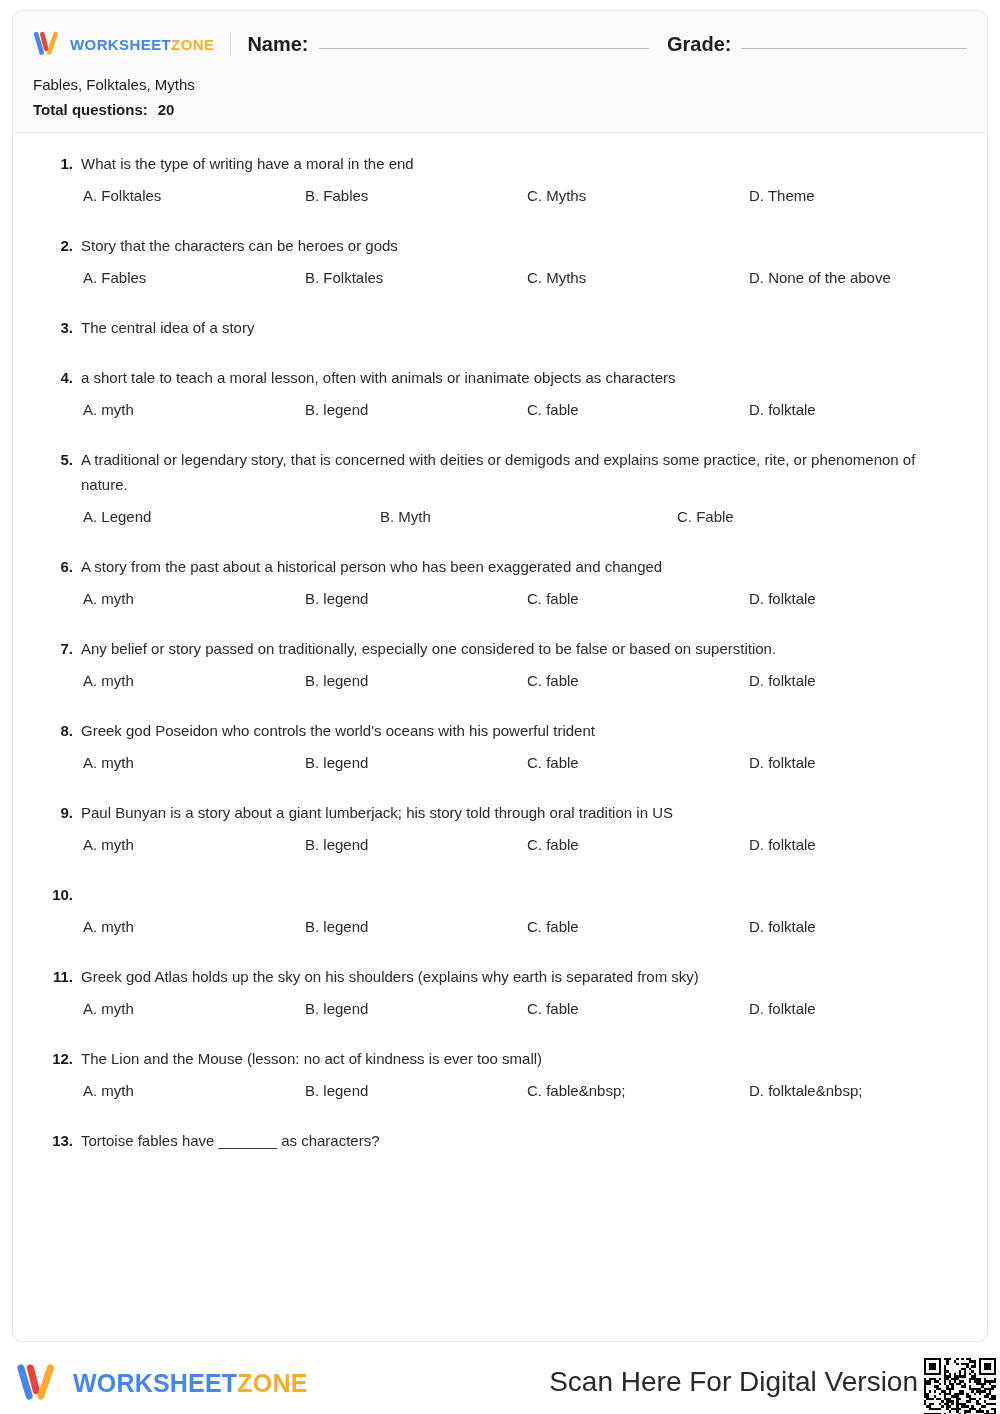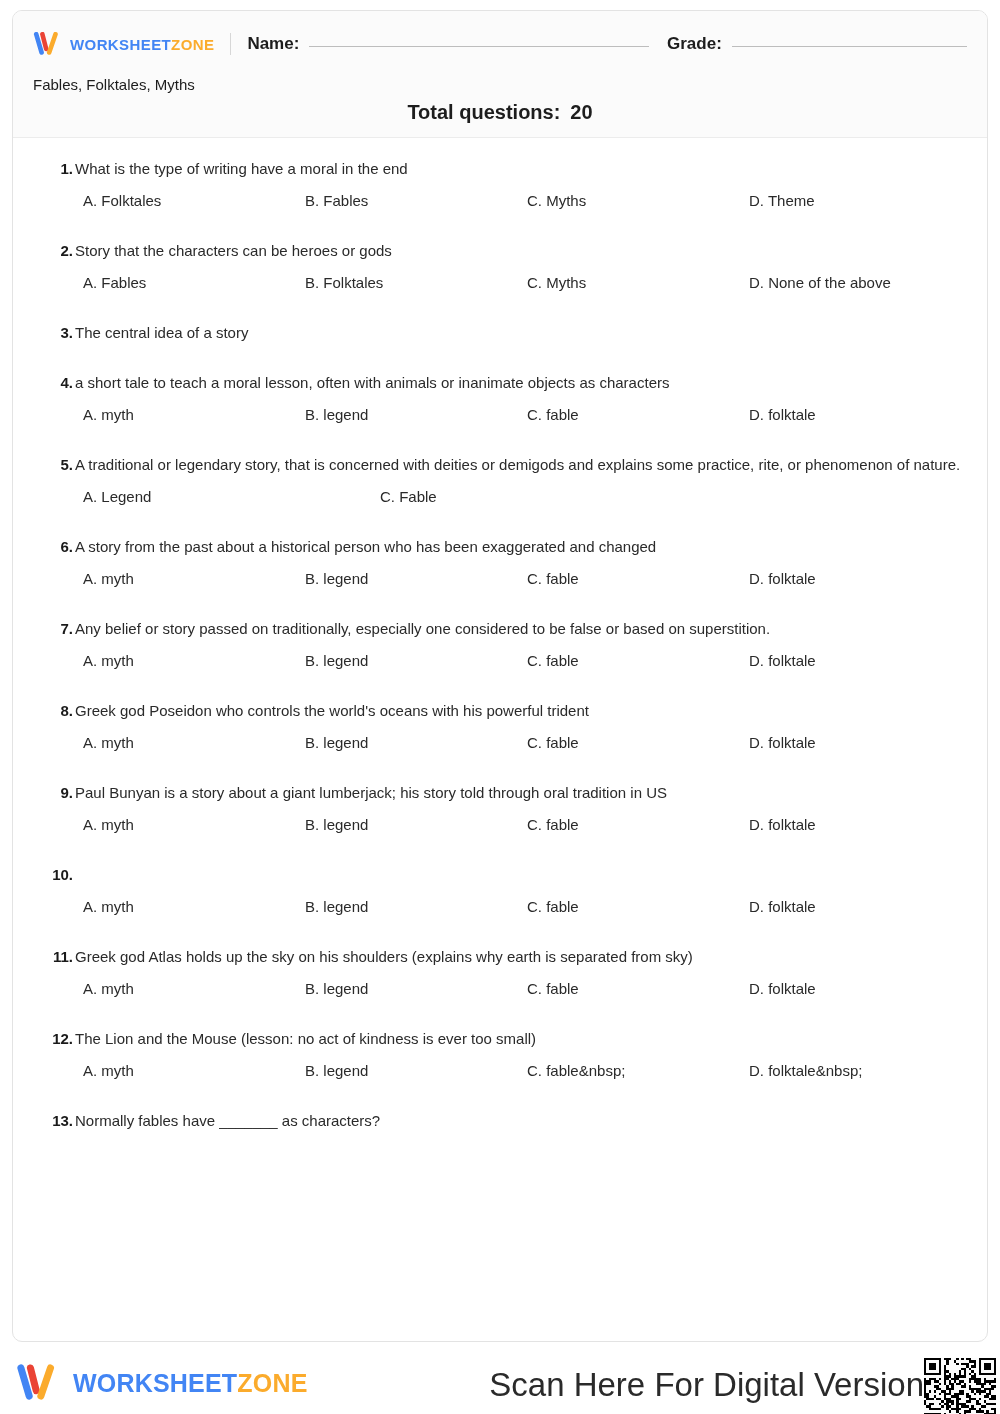--- a/index.html
+++ b/index.html
@@ -81,21 +81,21 @@
 
   .field {
     display: flex;
     align-items: baseline;
     flex: 1 1 auto;
     min-width: 0;
   }
   .field.grade { flex: 0 0 300px; margin-left: 18px; }
 
   .field-label {
-    font-size: 17px;
+    font-size: 20px;
     font-weight: bold;
     color: #1d1d1d;
     white-space: nowrap;
     flex: none;
   }
   .field-rule {
     flex: 1 1 auto;
     height: 1px;
     background: #bdbdbd;
     margin-left: 10px;
@@ -105,25 +105,24 @@
 
   .header-title {
     margin-top: 18px;
     font-size: 15px;
     font-weight: normal;
     color: #1d1d1d;
     line-height: 1.05;
   }
   .header-count {
     margin-top: 9px;
-    font-size: 20px;
+    font-size: 15px;
     font-weight: bold;
     color: #1d1d1d;
     line-height: 1.05;
-    text-align: center;
   }
   .header-count .count-num { margin-left: 10px; }
 
   
   .sheet-body {
     padding: 18px 22px 10px 22px;
     box-sizing: border-box;
   }
 
   .q-block { margin-bottom: 7px; }
@@ -136,21 +135,21 @@
     flex: none;
     width: 38px;
     text-align: right;
     font-size: 15px;
     font-weight: bold;
     color: #1a1a1a;
     line-height: 25px;
     padding-right: 0;
   }
   .q-text {
-    margin-left: 2px;
+    margin-left: 8px;
     font-size: 15px;
     color: #2a2a2a;
     line-height: 25px;
     max-width: 900px;
   }
 
   .q-options {
     margin-top: 7px;
     margin-left: 48px;
     display: flex;
@@ -184,23 +183,23 @@
     display: flex;
     align-items: center;
   }
   .footer-logo .logo-word {
     font-size: 25px;
     margin-left: 11px;
     letter-spacing: 0.2px;
   }
   .footer-scan {
     position: absolute;
-    right: 76px;
+    right: 82px;
     top: 8px;
-    font-size: 33px;
+    font-size: 28px;
     color: #2a2a2a;
     white-space: nowrap;
   }
   .qr {
     position: absolute;
     right: 4px;
     top: 0px;
     width: 72px;
     height: 72px;
     background: #fbfbfb;
@@ -297,20 +296,21 @@
           </div>
           <div class="q-spacer"></div>
         </div>
         <div class="q-block">
           <div class="q-line">
             <div class="q-num">5.</div>
             <div class="q-text">A traditional or legendary story, that is concerned with deities or demigods and explains some practice, rite, or phenomenon of nature.</div>
           </div>
           <div class="q-options cols-3">
             <div class="opt">A. Legend</div>
+            <div class="opt">B. Myth</div>
             <div class="opt">C. Fable</div>
           </div>
           <div class="q-spacer"></div>
         </div>
         <div class="q-block">
           <div class="q-line">
             <div class="q-num">6.</div>
             <div class="q-text"> A story from the past about a historical person who has been exaggerated and changed</div>
           </div>
           <div class="q-options cols-4">
@@ -394,21 +394,21 @@
             <div class="opt">A. myth</div>
             <div class="opt">B. legend</div>
             <div class="opt">C. fable&amp;nbsp;</div>
             <div class="opt">D. folktale&amp;nbsp;</div>
           </div>
           <div class="q-spacer"></div>
         </div>
         <div class="q-block">
           <div class="q-line">
             <div class="q-num">13.</div>
-            <div class="q-text">Normally fables have _______ as characters?</div>
+            <div class="q-text">Tortoise fables have _______ as characters?</div>
           </div>
           <div class="q-spacer"></div>
         </div>
       </div>
 
   </div>
 
   <div class="footer">
 
     <div class="footer-logo">

